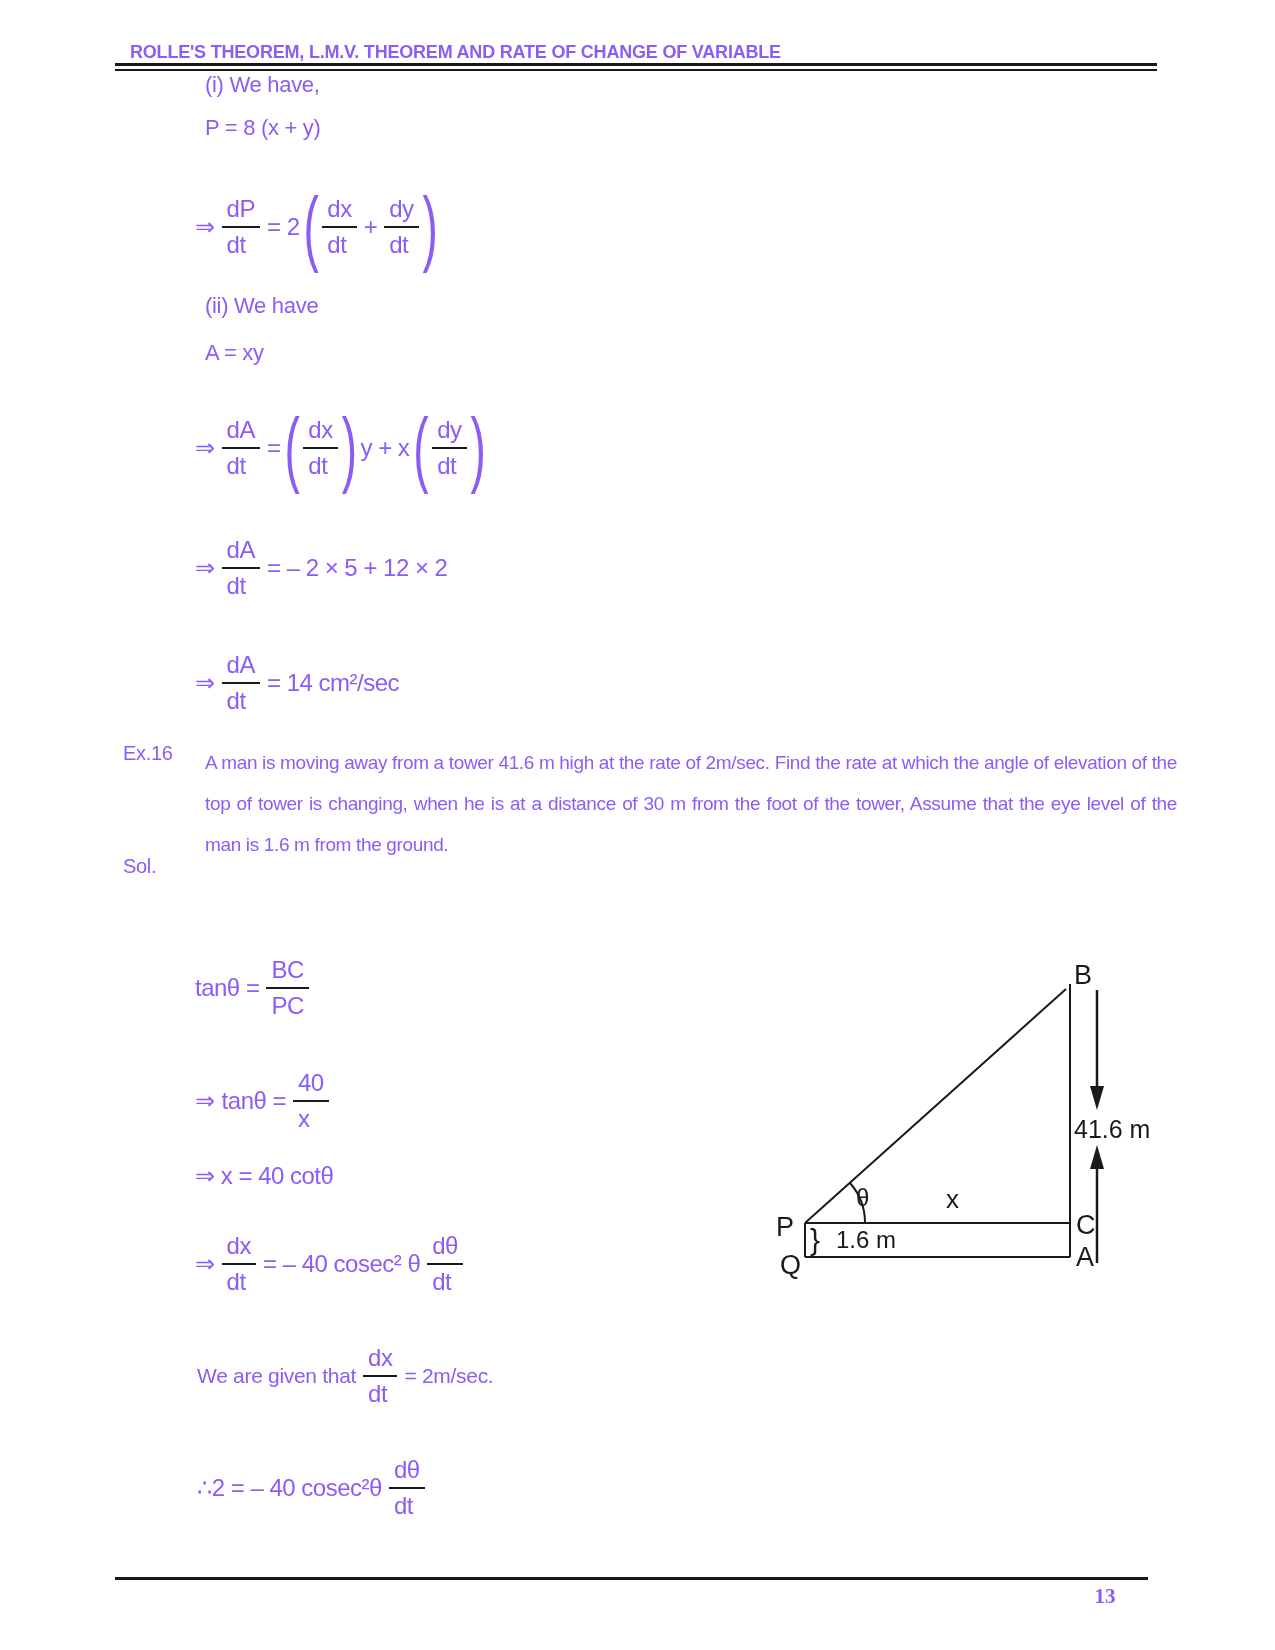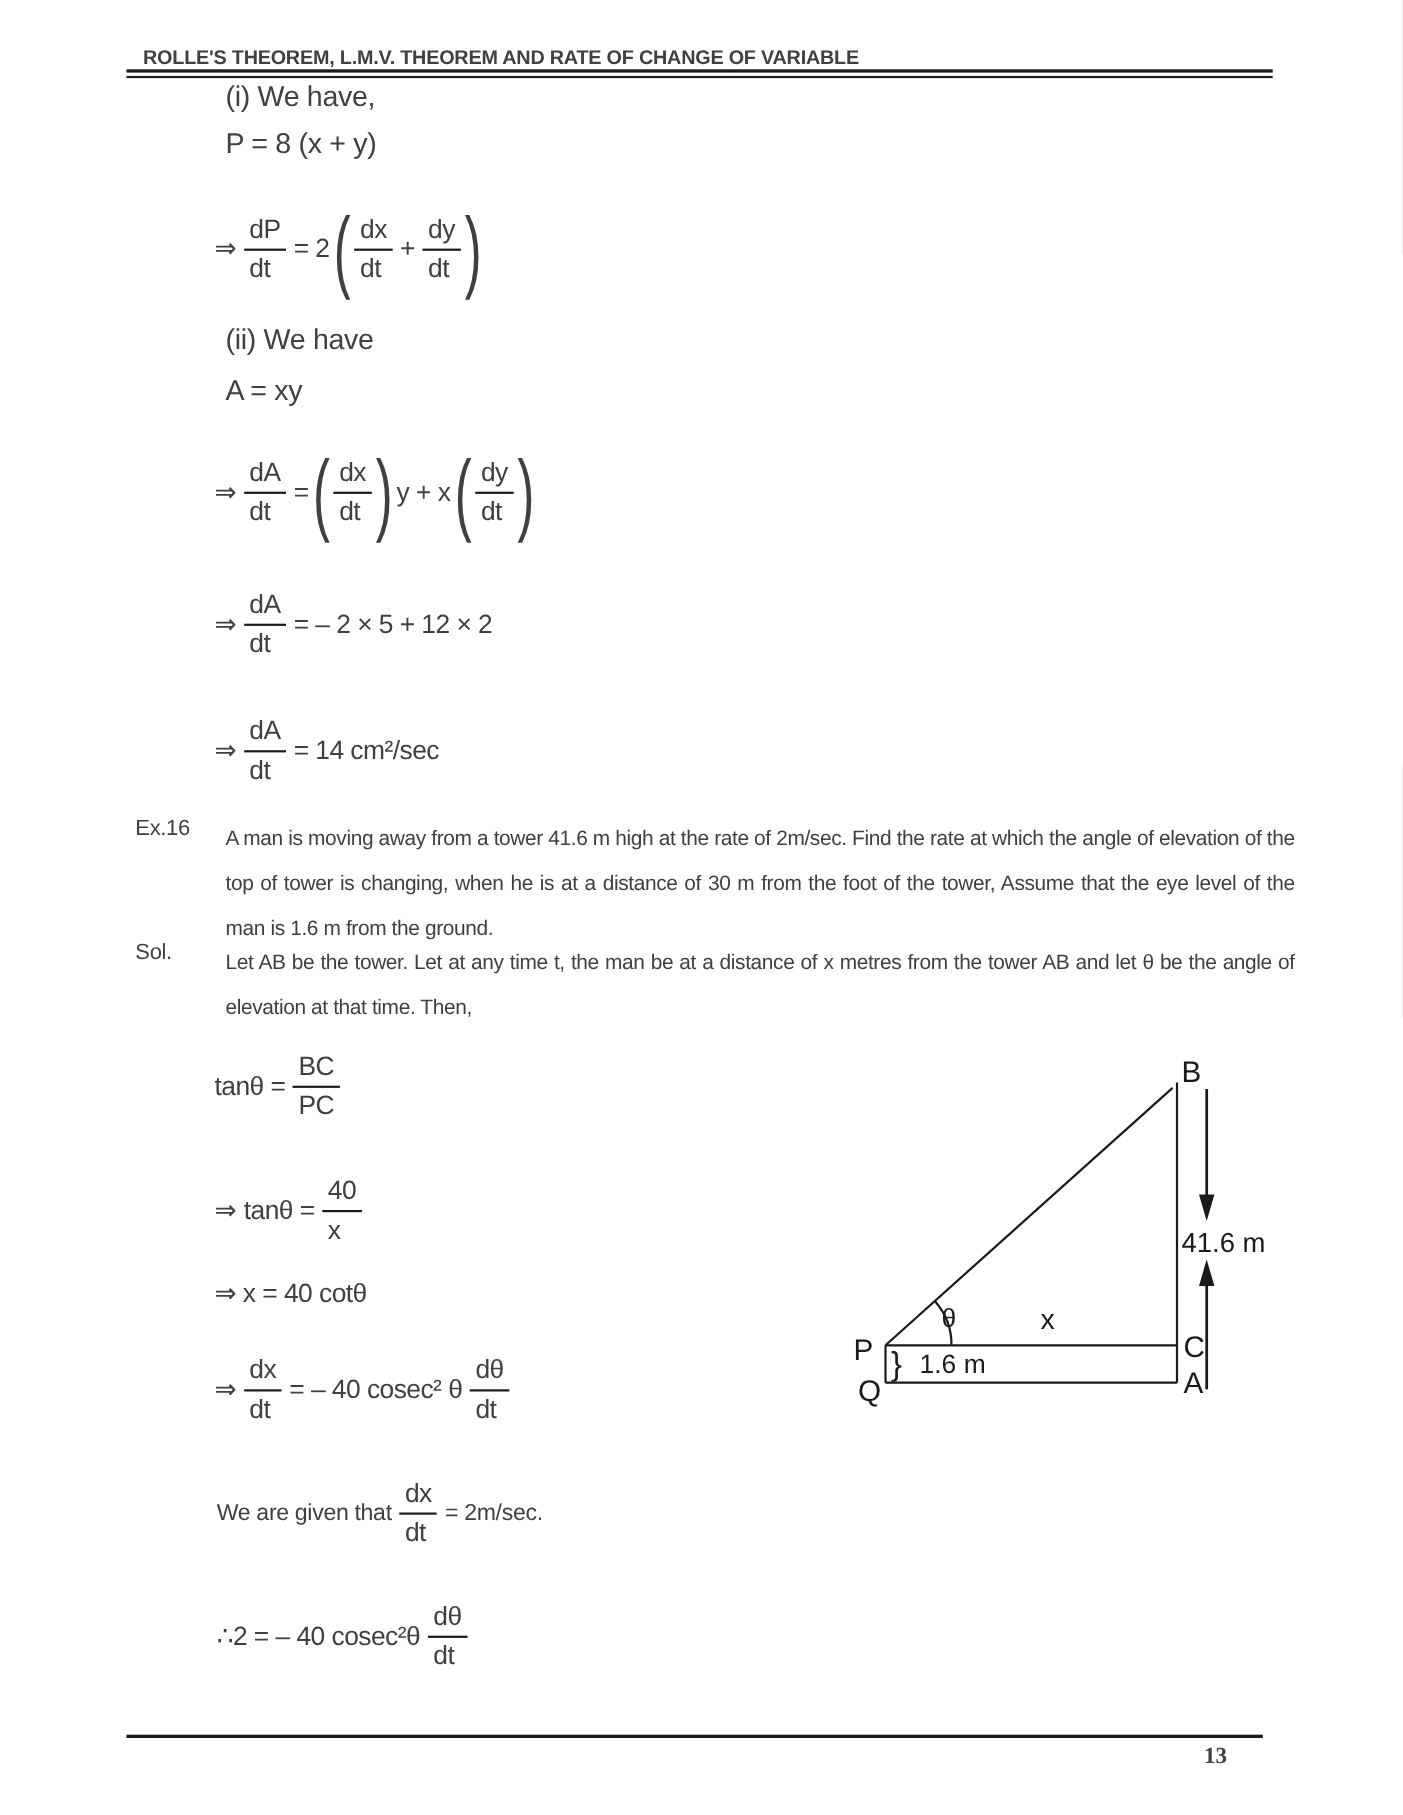--- a/index.html
+++ b/index.html
@@ -1,35 +1,35 @@
 <!DOCTYPE html>
 <html><head>
 <meta charset="utf-8">
 <style>
   html,body{margin:0;padding:0;background:#e8e8e8;}
   .page{
     position:relative;
     width:1275px;height:1650px;
     background:#ffffff;
     font-family:"Liberation Sans",sans-serif;
-    color:#404040;
+    color:#8b5cf6;
     overflow:hidden;
     margin:0 auto;
   }
   .hdr{
     position:absolute;left:130px;top:42px;
     font-size:18px;font-weight:bold;letter-spacing:-0.2px;
     white-space:pre;
   }
   .hdr-rule{
     position:absolute;left:115px;top:63px;width:1042px;height:3px;
     border-top:3px solid #1a1a1a;border-bottom:2px solid #1a1a1a;
   }
   .line{
-    position:absolute;font-size:26px;letter-spacing:-0.3px;white-space:pre;
+    position:absolute;font-size:22px;letter-spacing:-0.3px;white-space:pre;
   }
   .mrow{
     position:absolute;display:flex;align-items:center;gap:7px;
     font-size:24px;letter-spacing:-0.5px;white-space:pre;
   }
   .mrow .mtext{white-space:pre;}
   .mtail{font-size:20px;letter-spacing:-0.3px;}
   .mlead{font-size:21px;letter-spacing:-0.3px;}
   .frac{
     display:inline-flex;flex-direction:column;align-items:flex-start;
@@ -112,21 +112,20 @@
   <div class="mrow" style="left:195px;top:651px">
     <span class="mtext">⇒</span>
     <span class="frac"><span class="num">dA</span><span class="den">dt</span></span>
     <span class="mtext">= 14 cm²/sec</span>
   </div>
 
   <div class="exlabel" style="top:742px">Ex.16</div>
   <div class="para" style="top:742px">A man is moving away from a tower 41.6 m high at the rate of 2m/sec. Find the rate at which the angle of elevation of the top of tower is changing, when he is at a distance of 30 m from the foot of the tower, Assume that the eye level of the man is 1.6 m from the ground.</div>
 
   <div class="exlabel" style="top:855px">Sol.</div>
-  <div class="para" style="top:855px">Let AB be the tower. Let at any time t, the man be at a distance of x metres from the tower AB and let θ be the angle of elevation at that time. Then,</div>
 
   <div class="mrow" style="left:195px;top:956px">
     <span class="mtext">tanθ =</span>
     <span class="frac"><span class="num">BC</span><span class="den">PC</span></span>
   </div>
 
   <div class="mrow" style="left:195px;top:1069px">
     <span class="mtext">⇒</span>
     <span class="mtext">tanθ =</span>
     <span class="frac"><span class="num">40</span><span class="den">x</span></span>

